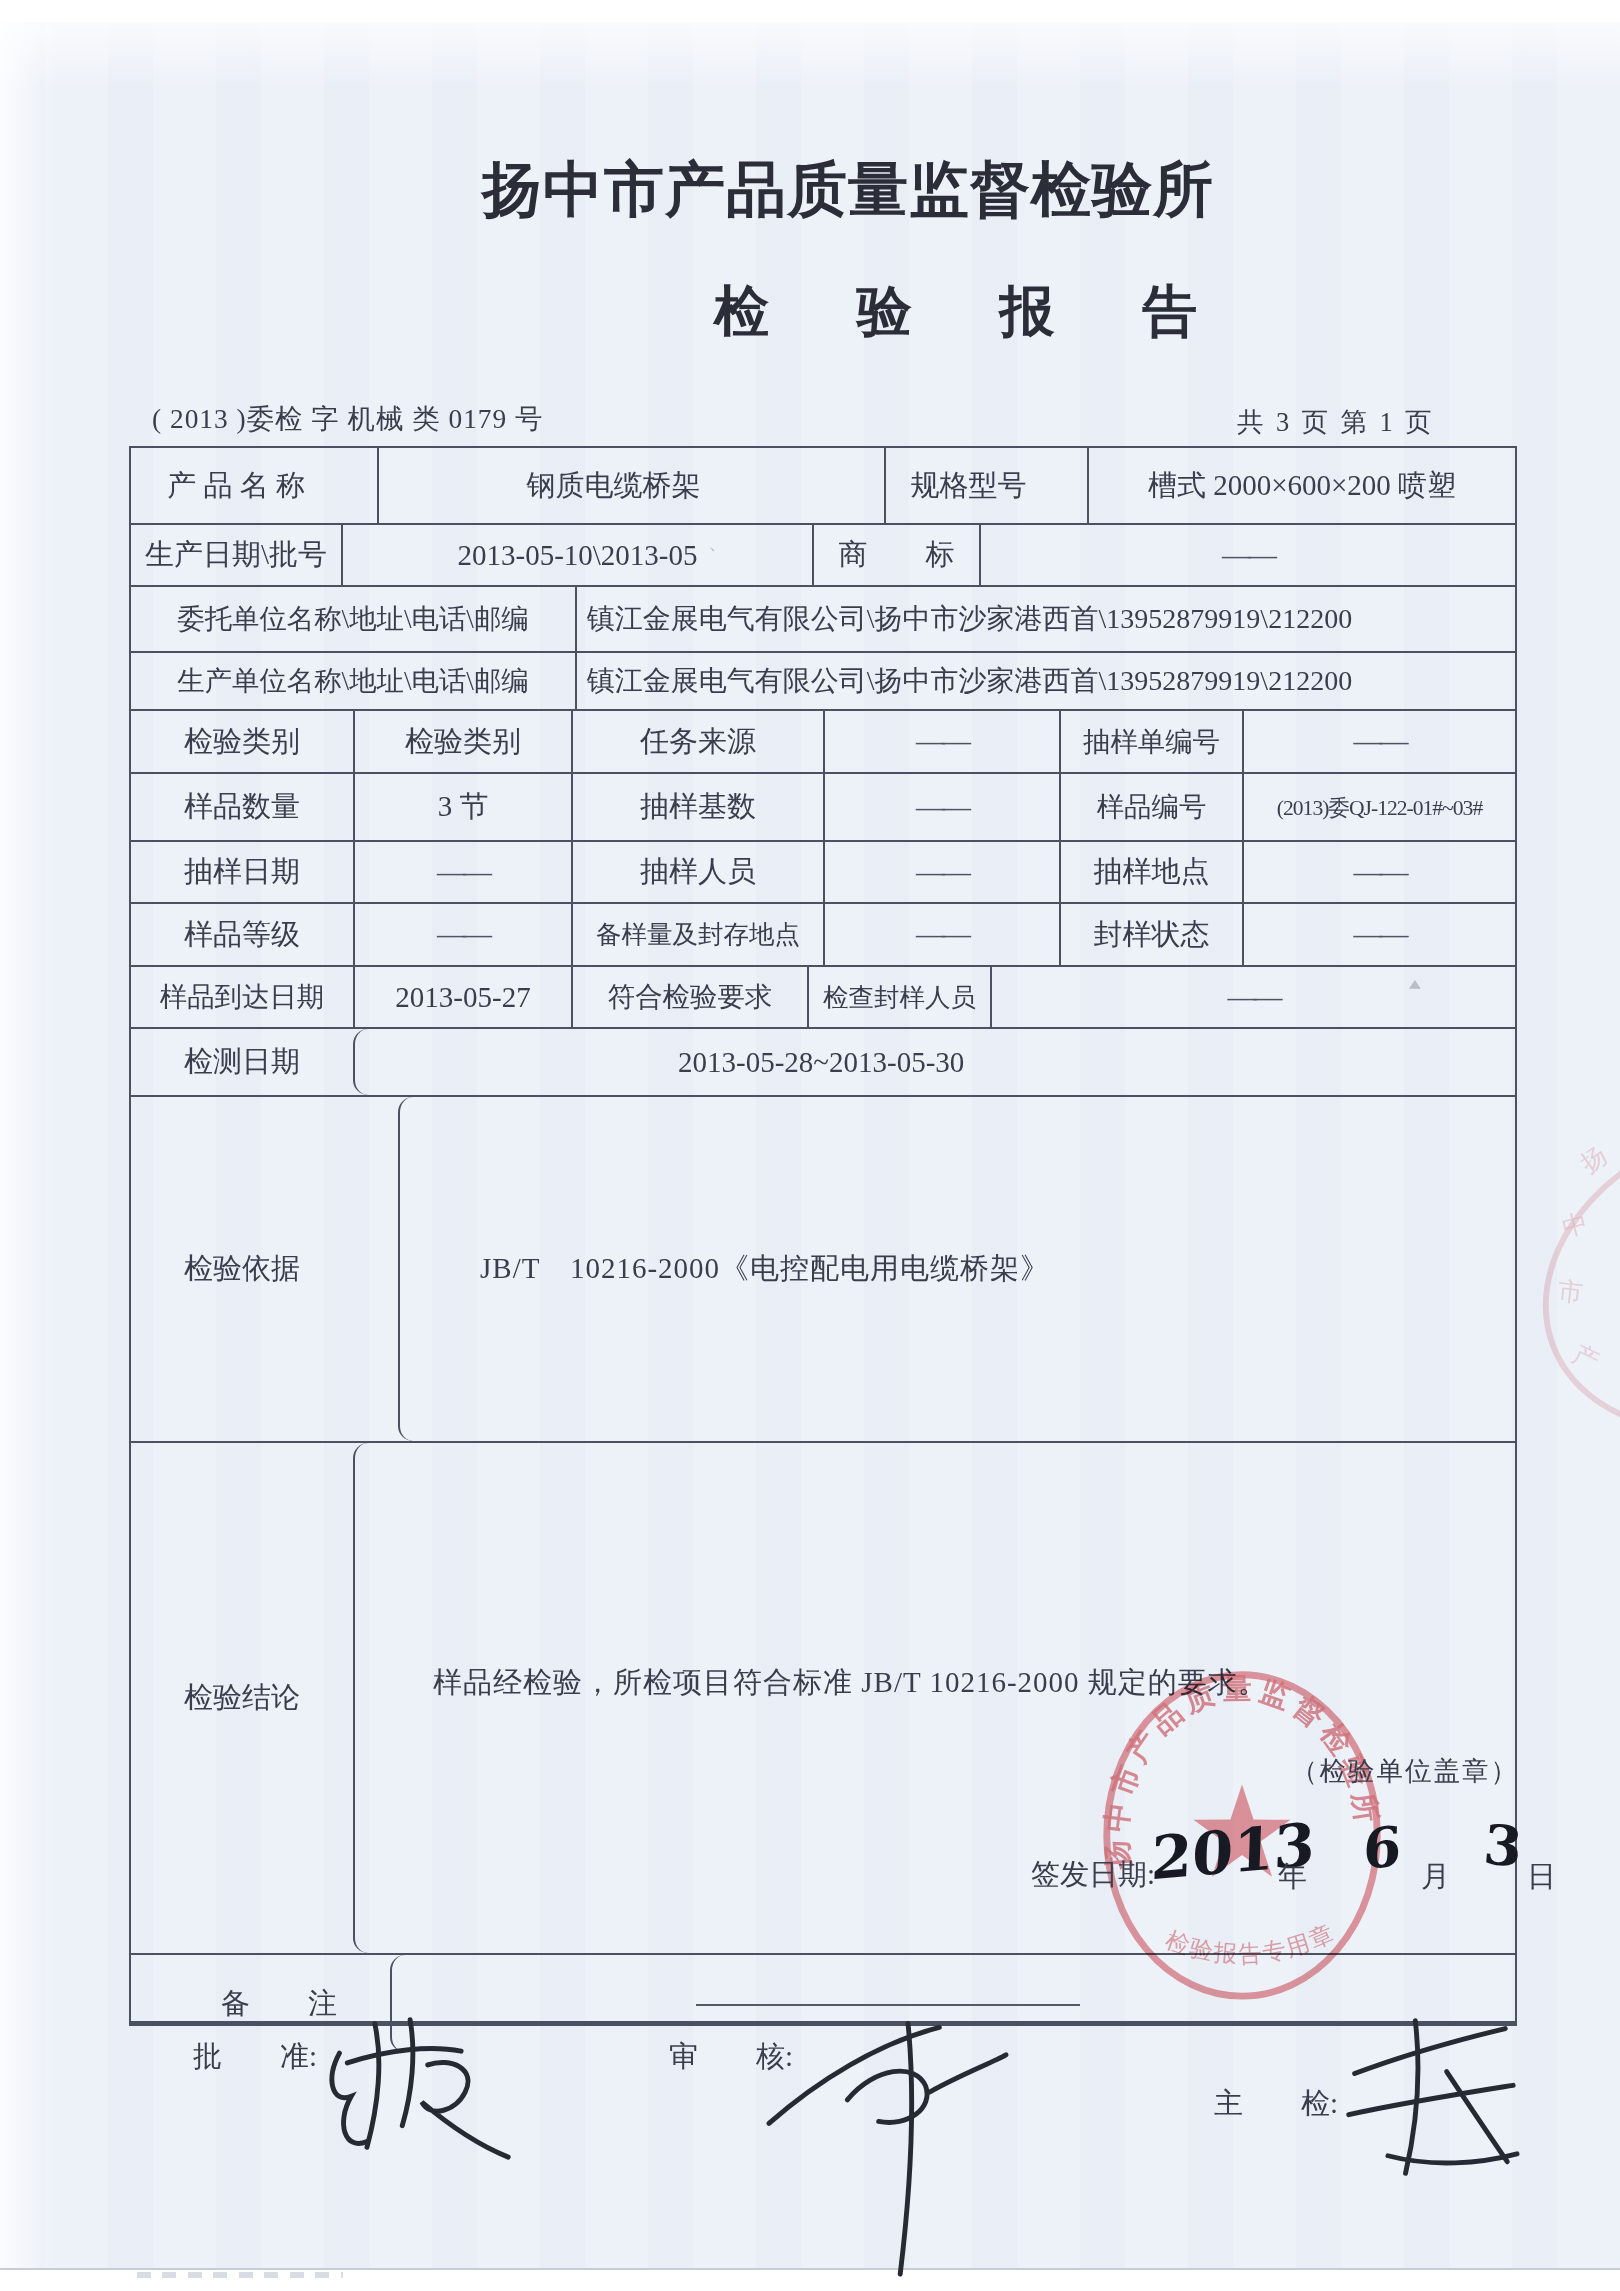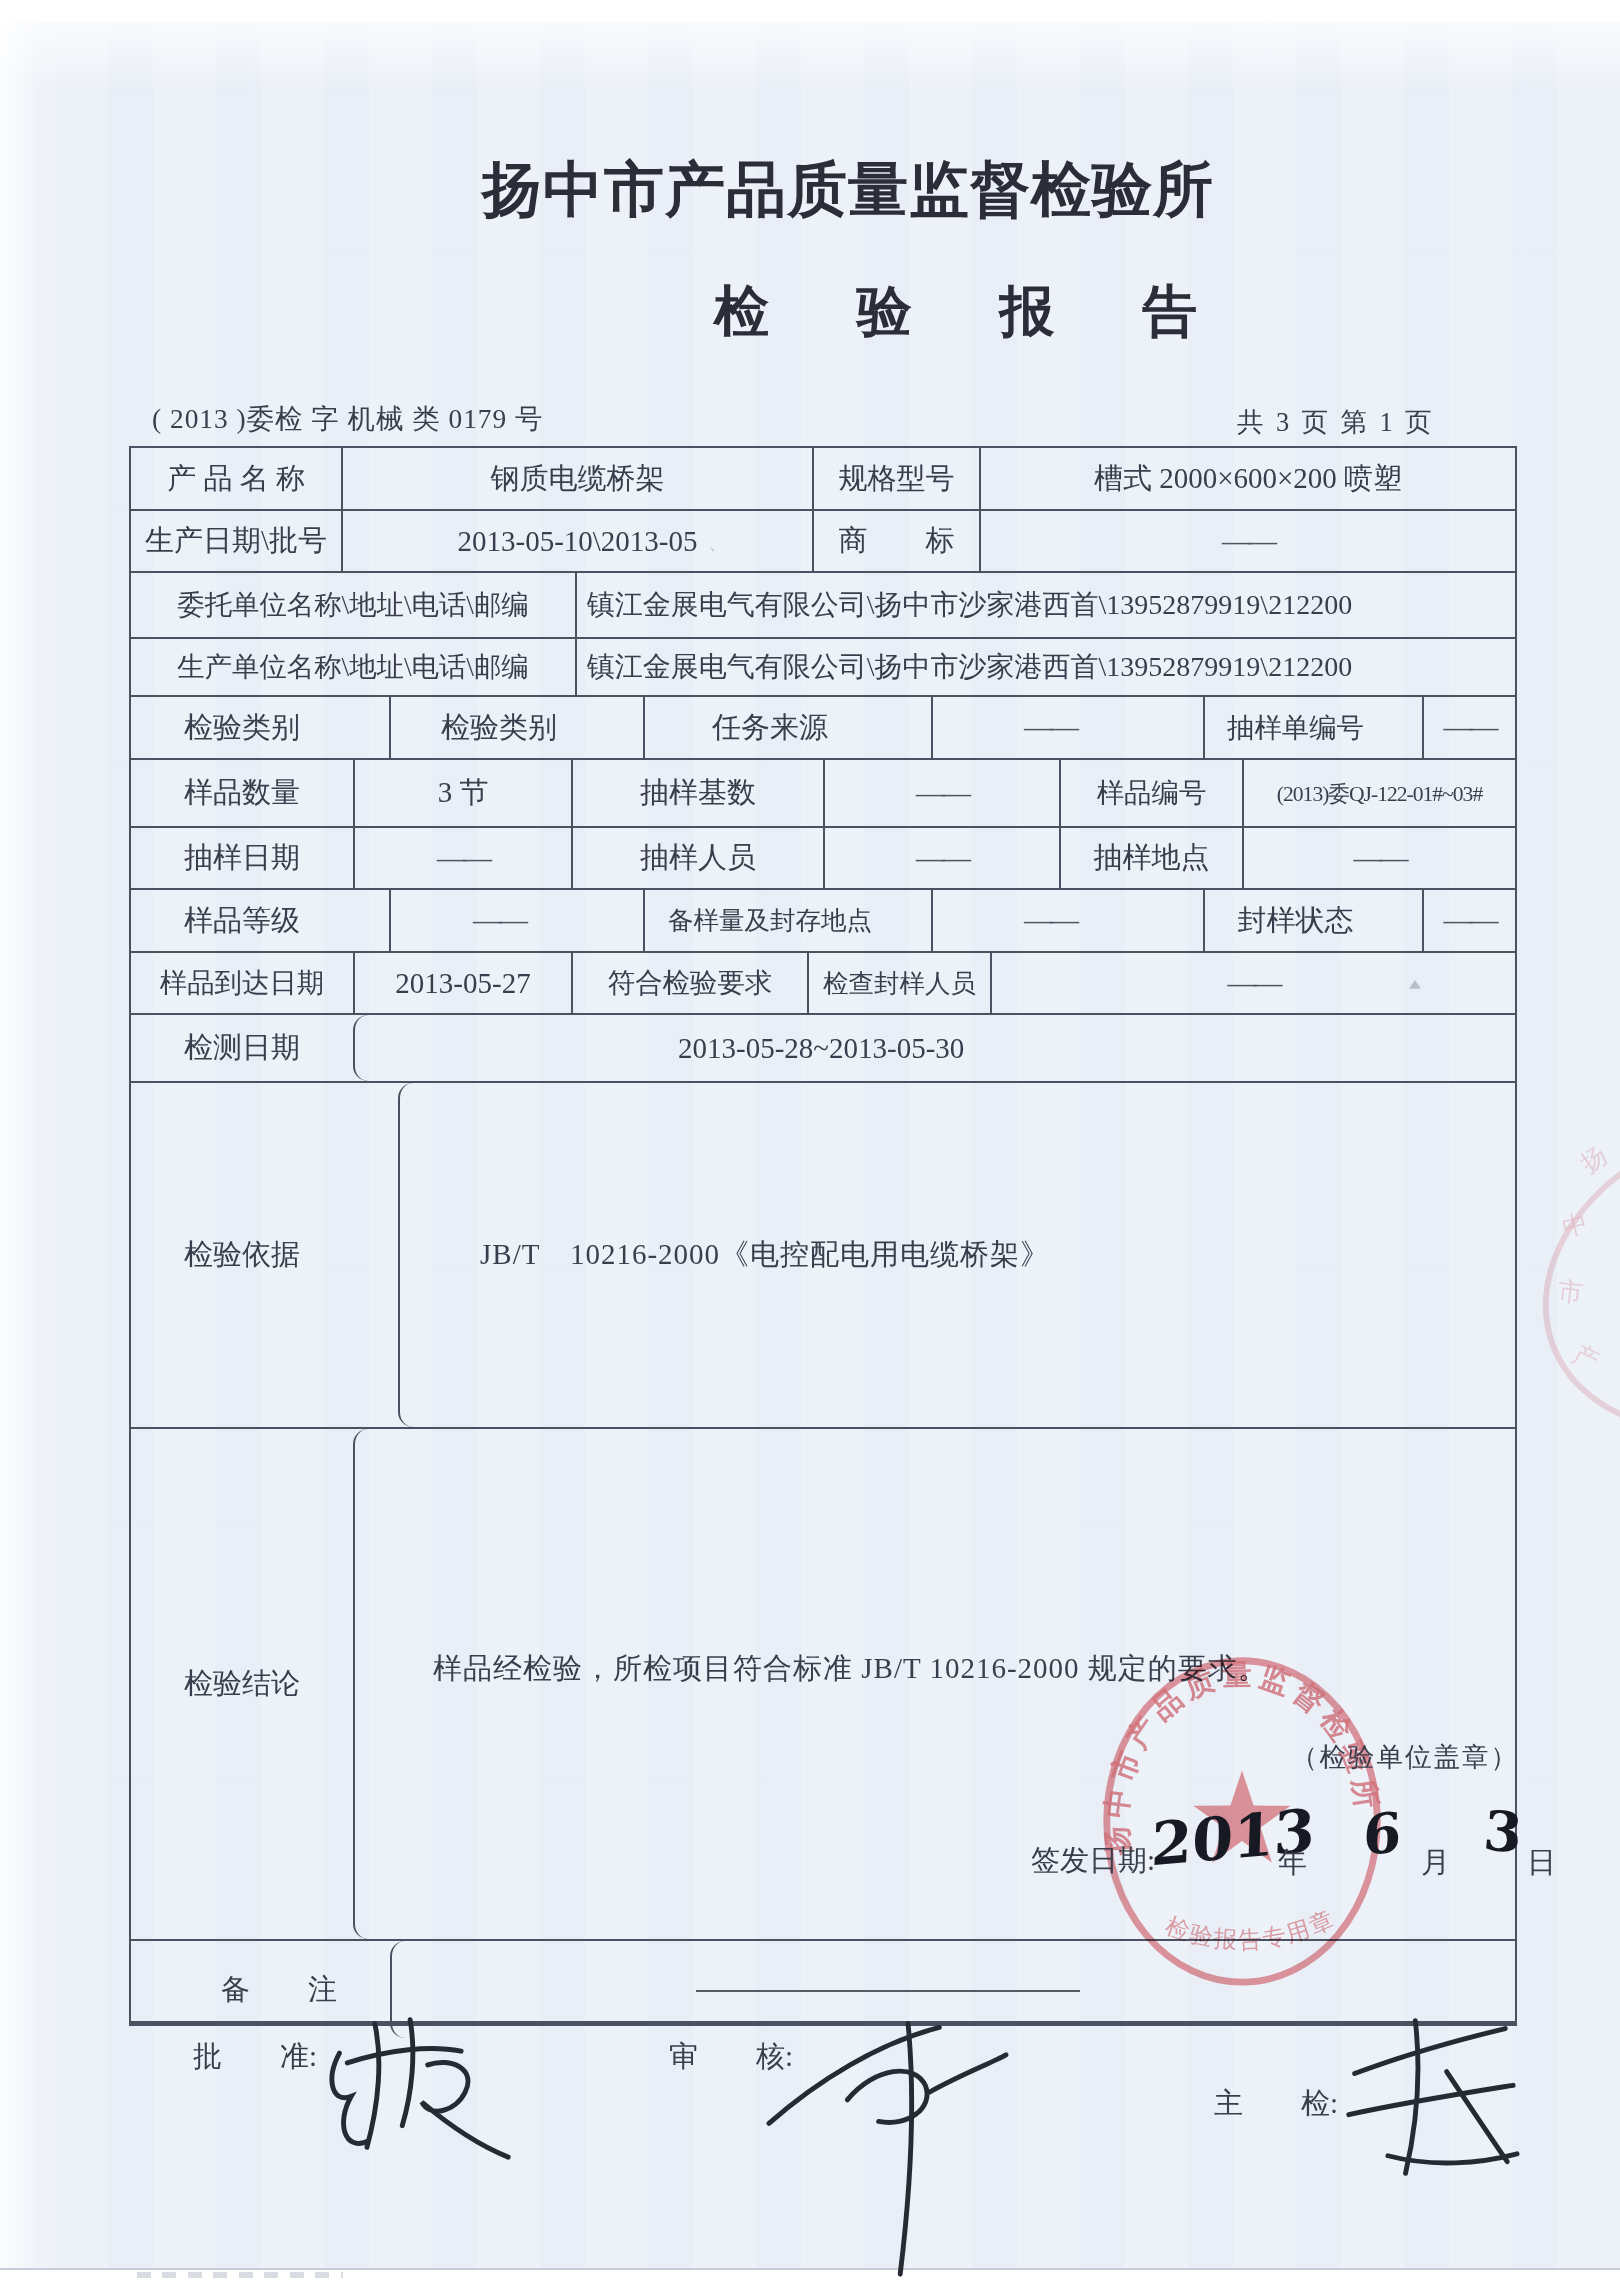--- a/index.html
+++ b/index.html
@@ -27,21 +27,21 @@
     border:2.9px solid var(--line);border-bottom-width:5.9px;display:flex;flex-direction:column;}
   .trow{display:flex;flex:none;border-top:2px solid var(--line);}
   .trow:first-child{border-top:none;}
   .trow.thick{border-top-width:2.9px;}
   .cell{display:flex;align-items:center;justify-content:center;color:var(--txt);font-size:29px;white-space:nowrap;overflow:visible;}
   .cell + .cell{border-left:2px solid var(--line);}
   .rowA .c1{width:210px;} .rowA .c2{width:471px;} .rowA .c3{width:167px;} .rowA .c4{flex:1;}
   .rowB .c1{width:444px;} .rowB .c2{flex:1;justify-content:flex-start;padding-left:9.8px;font-size:28px;}
   .rowC .c1{width:222px;} .rowC .c2{width:218px;} .rowC .c3{width:252px;} .rowC .c4{width:236px;} .rowC .c5{width:183px;} .rowC .c6{flex:1;}
   .rowD .c1{width:222px;} .rowD .c2{flex:1;border-radius:15px;}
-  .h62{height:61px;} .h63{height:62px;} .h67{height:66px;} .h59{height:58px;} .h64{height:63px;gap:36px;}
+  .h62{height:75px;gap:36px;} .h63{height:62px;} .h67{height:66px;} .h59{height:58px;} .h64{height:63px;}
   .h61{height:68px;} .h353{height:346px;} .h522{height:512px;} .h101{height:99px;padding-left:37px;}
   .fs26{font-size:25.5px;} .fs28{font-size:27.4px;} .fs22{font-size:21.6px;letter-spacing:-1px;}
   .dash{letter-spacing:-2.9px;color:#505562;}
   #r10-val{justify-content:flex-start;padding-left:323px;}
   #r11-val{justify-content:flex-start;padding-left:80px;letter-spacing:1px;margin-left:45px;}
   #r12-cell{position:relative;}
   #conclusion-text{left:78px;top:220px;font-size:29px;color:var(--txt);letter-spacing:1px;white-space:nowrap;}
   #seal-note{left:936px;top:310px;font-size:26.5px;color:var(--txt);letter-spacing:2px;}
   .date-print{font-size:29px;color:var(--txt);white-space:nowrap;}
   .hw{font-family:"DejaVu Serif",serif;font-weight:700;color:#171a22;transform:rotate(-5deg) skewX(-7deg);}

